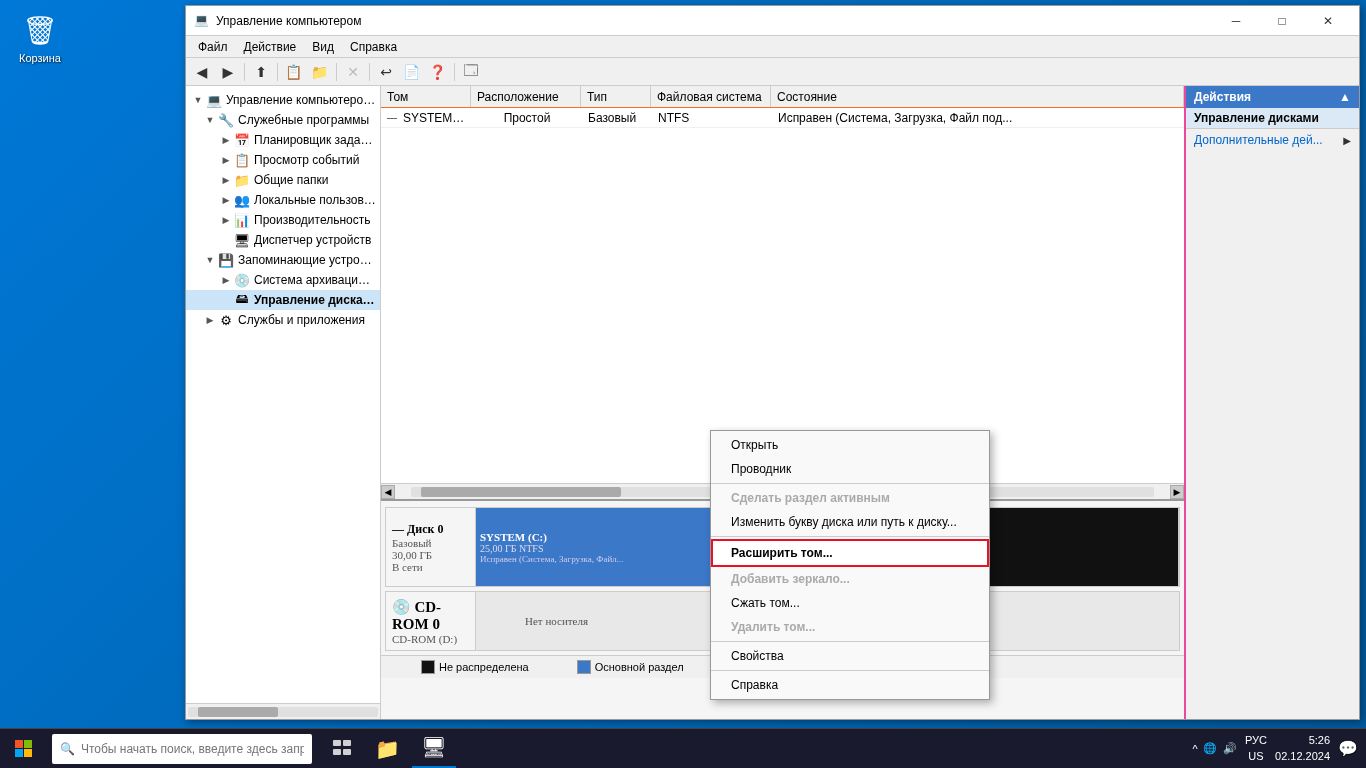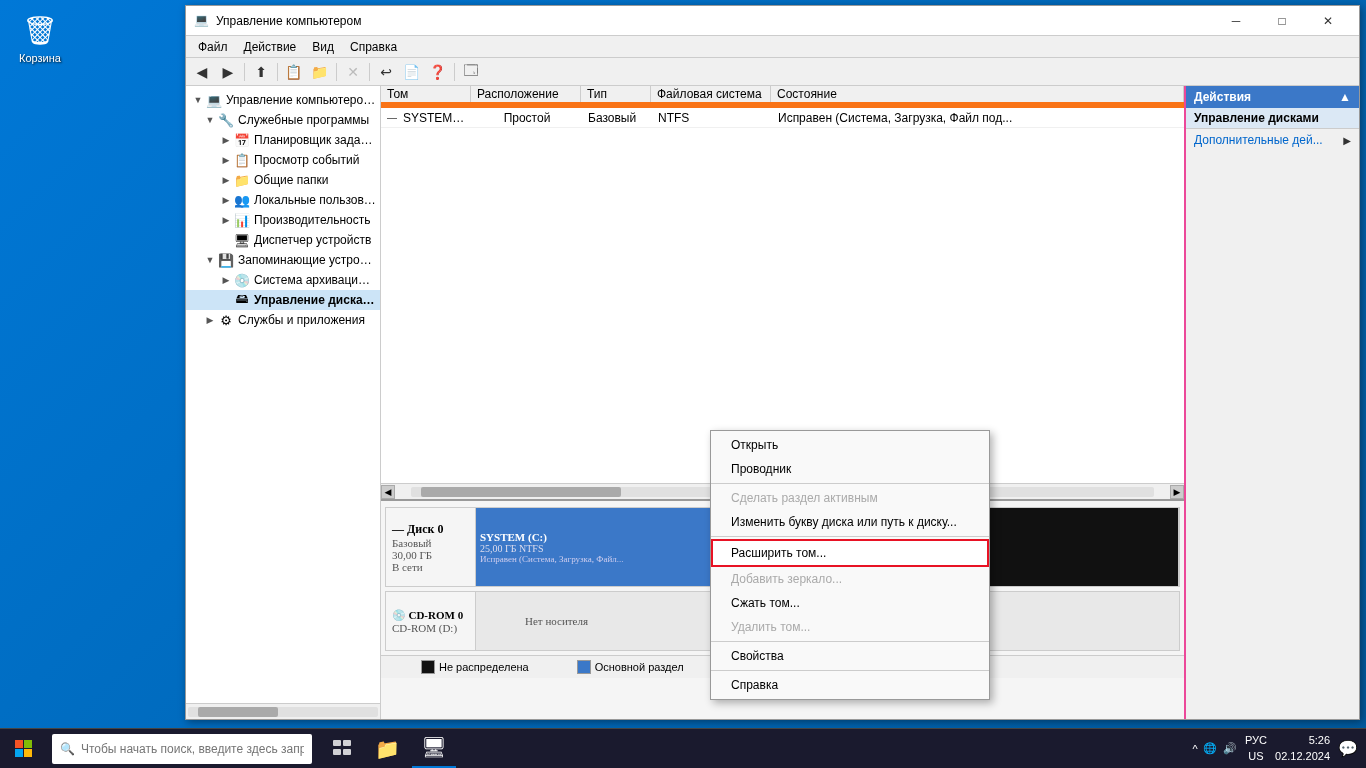--- a/index.html
+++ b/index.html
@@ -40,21 +40,21 @@
     .sidebar { width: 195px; background: #fff; border-right: 1px solid #ccc; overflow-y: auto; flex-shrink: 0; padding: 4px 0; }
     .tree-item { display: flex; align-items: center; padding: 2px 4px; cursor: pointer; white-space: nowrap; overflow: hidden; font-size: 12px; }
     .tree-item.selected { background: #cce4f7; }
     .tree-item .expand { width: 16px; text-align: center; font-size: 9px; color: #555; flex-shrink: 0; }
     .tree-item .item-icon { width: 16px; height: 16px; margin-right: 4px; flex-shrink: 0; display: flex; align-items: center; justify-content: center; font-size: 13px; }
     .tree-item .item-label { overflow: hidden; text-overflow: ellipsis; font-size: 12px; }
     .indent1 { padding-left: 16px; }
     .indent2 { padding-left: 32px; }
 
     
-    .table-header { display: flex; background: #f0f0f0; border-bottom: 6px solid #f97316; height: 22px; align-items: center; flex-shrink: 0; }
+    .table-header { display: flex; background: #f0f0f0; border-bottom: 1px solid #f97316; height: 22px; align-items: center; flex-shrink: 0; }
     .th-cell { padding: 0 6px; font-size: 12px; color: #000; border-right: 1px solid #ccc; height: 100%; display: flex; align-items: center; cursor: pointer; flex-shrink: 0; }
 
     
     .table-body { flex: 1; overflow-y: auto; background: #fff; }
     .table-row { display: flex; align-items: center; height: 20px; border-bottom: 1px solid #f0f0f0; }
     .td-cell { padding: 0 6px; font-size: 12px; overflow: hidden; text-overflow: ellipsis; white-space: nowrap; flex-shrink: 0; }
 
     
     .h-scroll { height: 16px; background: #f0f0f0; border-top: 1px solid #ccc; display: flex; align-items: center; flex-shrink: 0; }
     .scroll-track { flex: 1; height: 10px; background: #e0e0e0; border-radius: 2px; margin: 0 16px; position: relative; }
@@ -78,21 +78,21 @@
     .actions-header { background: #3b78c8; color: white; padding: 4px 8px; font-size: 12px; font-weight: bold; display: flex; justify-content: space-between; align-items: center; }
     .actions-list { }
     .action-item { padding: 4px 8px; font-size: 12px; color: #0066cc; cursor: pointer; display: flex; align-items: center; justify-content: space-between; }
     .action-item .arrow { font-size: 10px; color: #333; }
 
     
     .context-menu { position: absolute; background: #f9f9f9; border: 1px solid #999; box-shadow: 3px 3px 8px rgba(0,0,0,0.3); z-index: 1000; min-width: 280px; padding: 2px 0; }
     .ctx-item { padding: 5px 20px; font-size: 12px; cursor: pointer; color: #000; }
     .ctx-item:hover, .ctx-item.highlighted { background: #cce4f7; }
     .ctx-item.highlighted { background: #fff; border: 2px solid #e81224; font-weight: bold; }
-    .ctx-item.disabled { color: #aaa; cursor: default; }
+    .ctx-item.disabled { color: #aaa; cursor: default; font-weight: bold; }
     .ctx-sep { height: 1px; background: #ccc; margin: 2px 0; }
 
     
     .taskbar { position: absolute; bottom: 0; left: 0; right: 0; height: 40px; background: #1a1a2e; display: flex; align-items: center; z-index: 500; border-top: 1px solid #444; }
     .start-btn { width: 48px; height: 40px; display: flex; align-items: center; justify-content: center; cursor: pointer; color: white; font-size: 18px; }
     .search-bar { flex: 0 0 260px; height: 30px; background: white; margin: 0 4px; display: flex; align-items: center; padding: 0 8px; border-radius: 2px; }
     .search-bar input { border: none; outline: none; font-size: 12px; flex: 1; color: #333; }
     .taskbar-apps { display: flex; align-items: center; gap: 2px; margin-left: 4px; }
     .taskbar-app { width: 44px; height: 40px; display: flex; align-items: center; justify-content: center; cursor: pointer; color: white; font-size: 20px; position: relative; }
     .taskbar-app.active { border-bottom: 3px solid #0078d7; }
@@ -287,21 +287,21 @@
                 <div style="font-size:9px; color:#cce;">Исправен (Система, Загрузка, Файл...</div>
               </div>
               <div class="partition unallocated" style="width:33%;">
                 <div style="font-size:10px; color:#888;"></div>
               </div>
             </div>
           </div>
 
           <div class="disk-row" style="margin:0 4px 4px 4px; height:55px;">
             <div class="disk-label">
-              <div class="disk-name" style="font-size:11px;">💿 CD-ROM 0</div>
+              <div class="disk-name" style="font-size:15px;">💿 CD-ROM 0</div>
               <div class="disk-type">CD-ROM (D:)</div>
             </div>
             <div class="disk-partitions" style="background:#e8e8e8;">
               <div style="padding:4px 8px; font-size:11px; color:#555; display:flex; align-items:center;margin-left:41px;">Нет носителя</div>
             </div>
           </div>
 
           <div class="legend">
             <div class="legend-item">
               <div class="legend-color" style="background:#111;"></div>
@@ -337,21 +337,21 @@
 
   </div>
 
   <div class="context-menu" style="top: 430px; left: 710px;">
     <div class="ctx-item">Открыть</div>
     <div class="ctx-item">Проводник</div>
     <div class="ctx-sep"></div>
     <div class="ctx-item disabled">Сделать раздел активным</div>
     <div class="ctx-item">Изменить букву диска или путь к диску...</div>
     <div class="ctx-sep"></div>
-    <div class="ctx-item highlighted" style="border: 2px solid #e81224; background: #fff; font-weight: normal; padding: 5px 18px;">Расширить том...</div>
+    <div class="ctx-item highlighted" style="border: 2px solid #e81224; background: #fff; font-weight: bold; padding: 5px 18px;">Расширить том...</div>
     <div class="ctx-item disabled">Добавить зеркало...</div>
     <div class="ctx-item">Сжать том...</div>
     <div class="ctx-item disabled">Удалить том...</div>
     <div class="ctx-sep"></div>
     <div class="ctx-item">Свойства</div>
     <div class="ctx-sep"></div>
     <div class="ctx-item">Справка</div>
   </div>
 
   <div class="taskbar">

